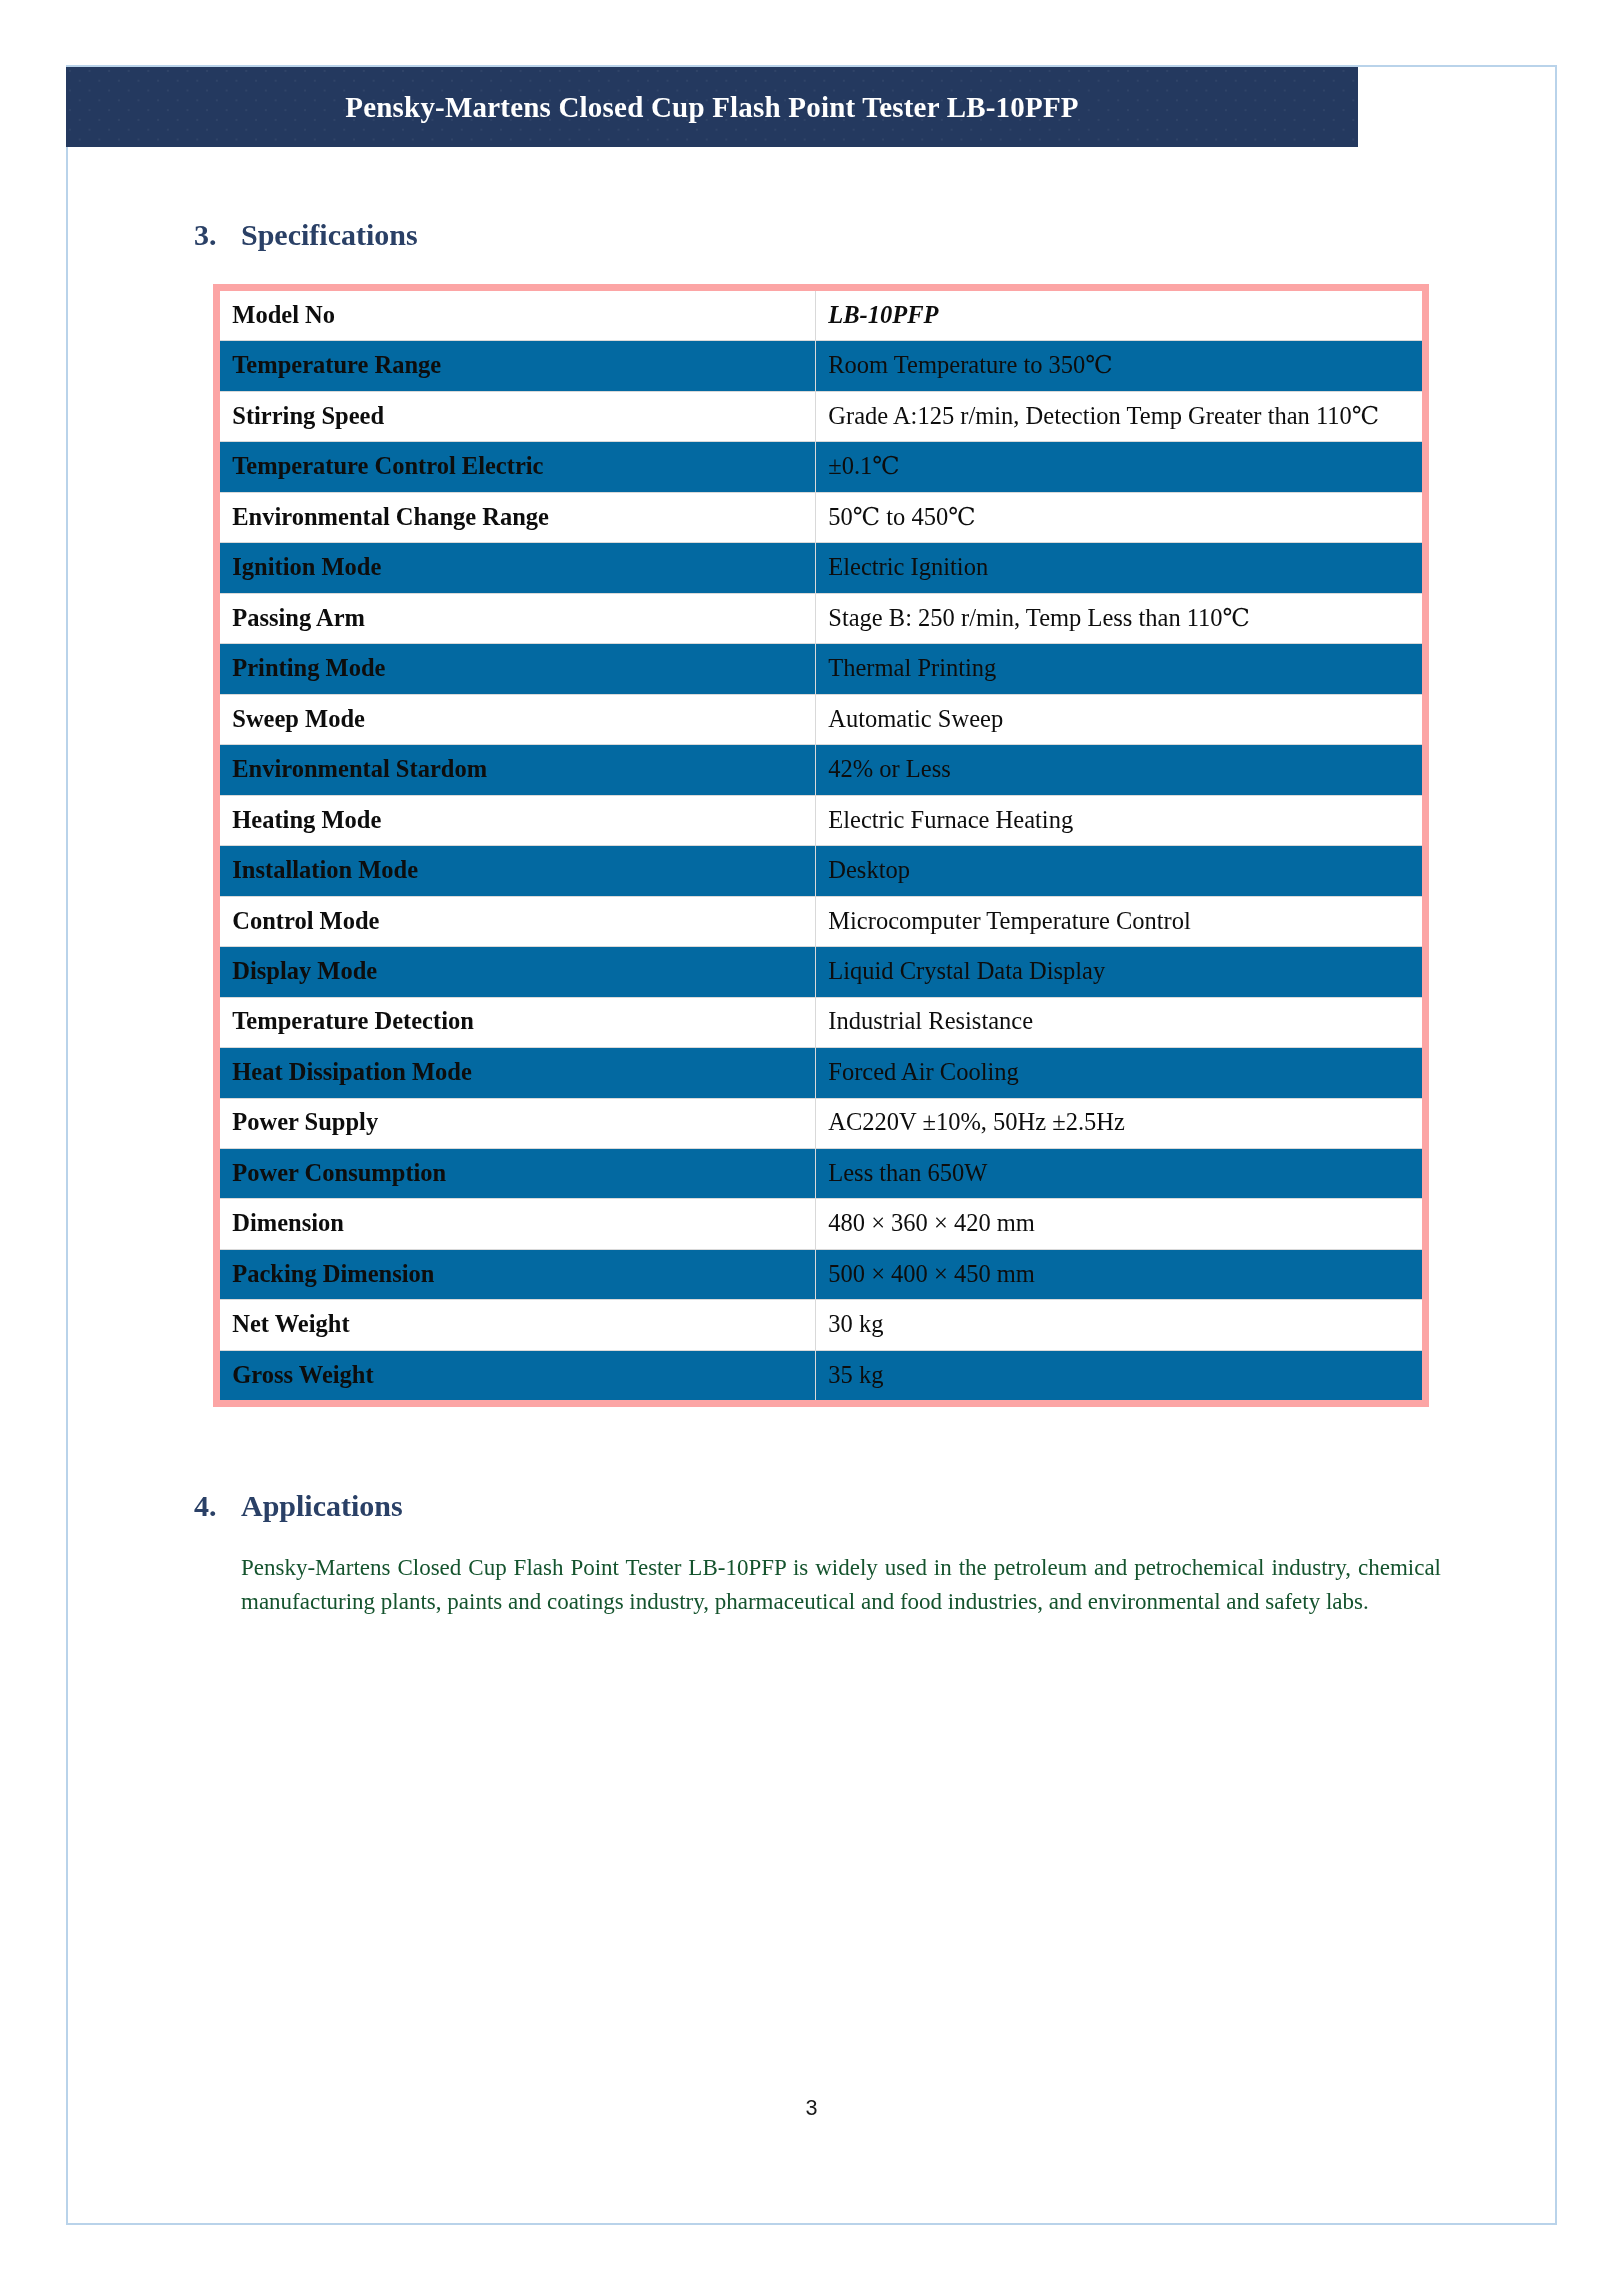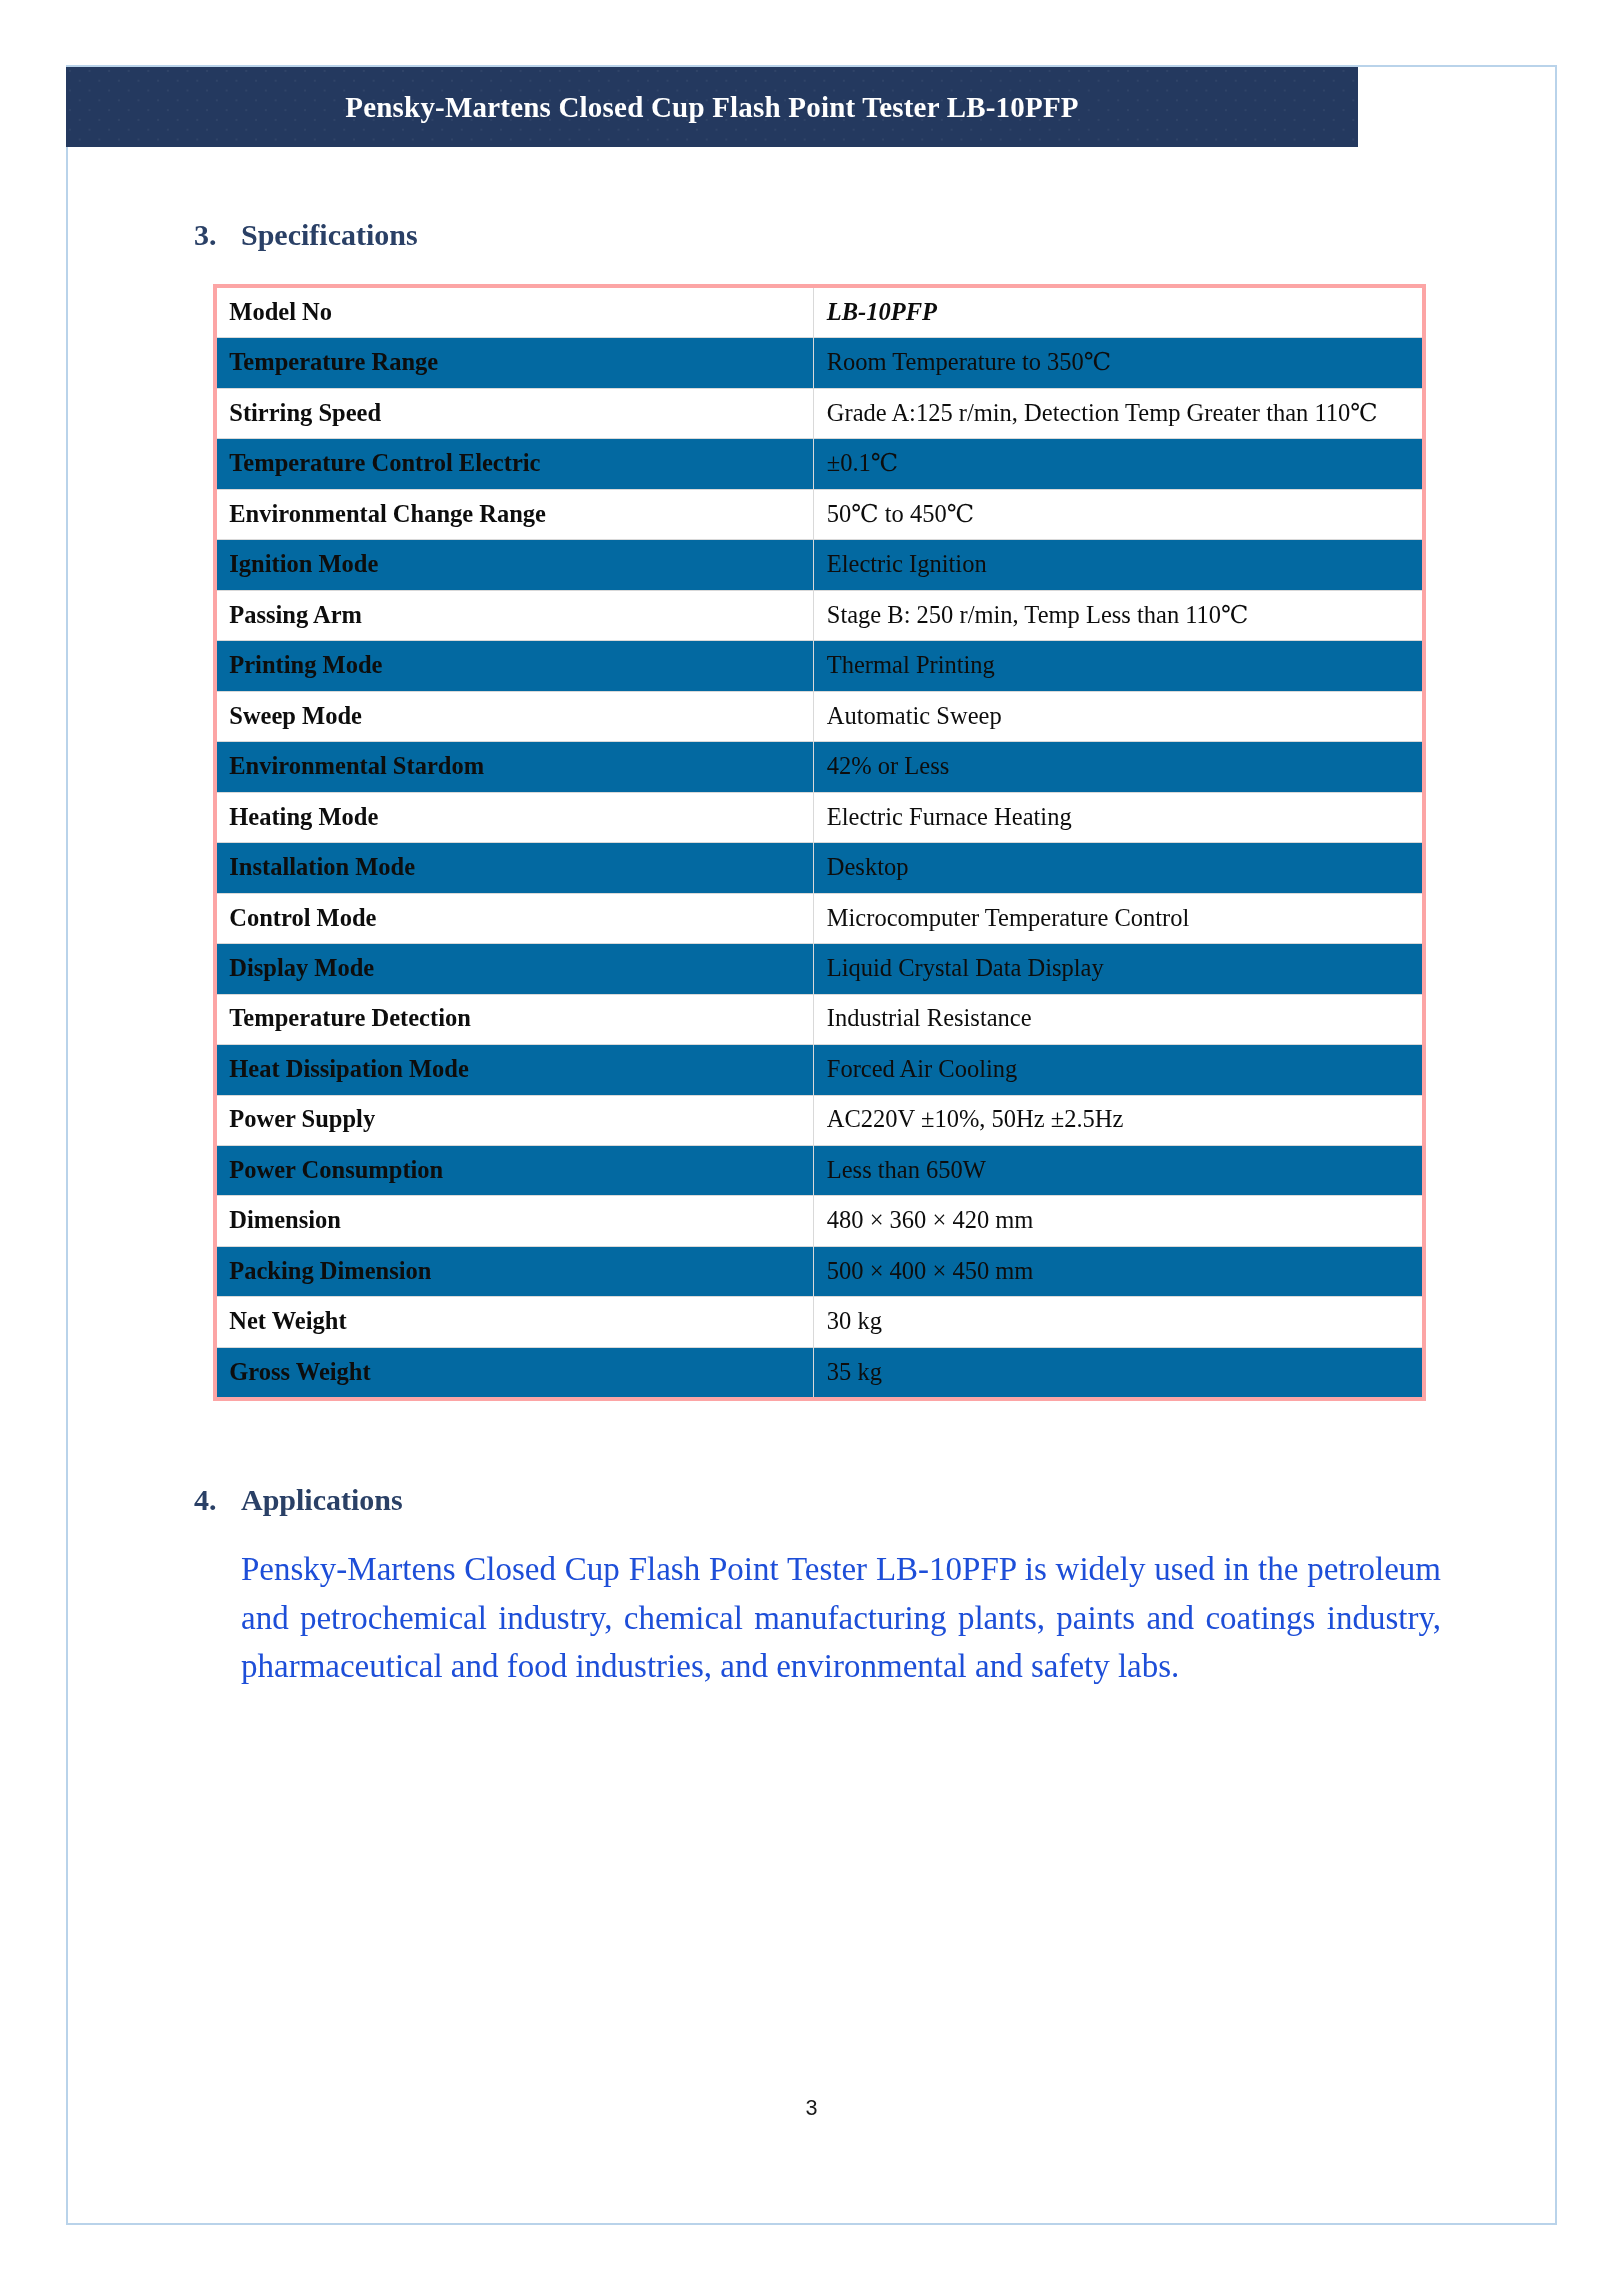--- a/index.html
+++ b/index.html
@@ -84,21 +84,21 @@
   
   .spec-table-wrap {
     margin-top: 33px;
     margin-left: 18.6px;
     width: 1209px;
   }
   table.spec-table {
     border-collapse: collapse;
     width: 1209px;
     table-layout: fixed;
-    border: 4px solid #fca5a5;
+    border: 7px solid #fca5a5;
   }
   table.spec-table col.col-label { width: 599px; }
   table.spec-table col.col-value { width: 610px; }
 
   table.spec-table td {
     border: 1px solid #d9d9d9;
     padding: 6.9px 12.7px 7.8px 12.7px;
     font-size: 24.5px;
     line-height: 1.42;
     color: #0d0d0d;
@@ -118,23 +118,23 @@
   }
 
   
   .applications-heading {
     margin-top: 82px;
   }
   .body-paragraph {
     margin-top: 29px;
     margin-left: 47px;
     width: 1200px;
-    font-size: 33px;
+    font-size: 23px;
     line-height: 1.47;
-    color: #1d4ed8;
+    color: #14532d;
     text-align: justify;
     text-justify: inter-word;
   }
 
   
   .page-number {
     position: absolute;
     left: 66px;
     top: 2095px;
     width: 1491px;

